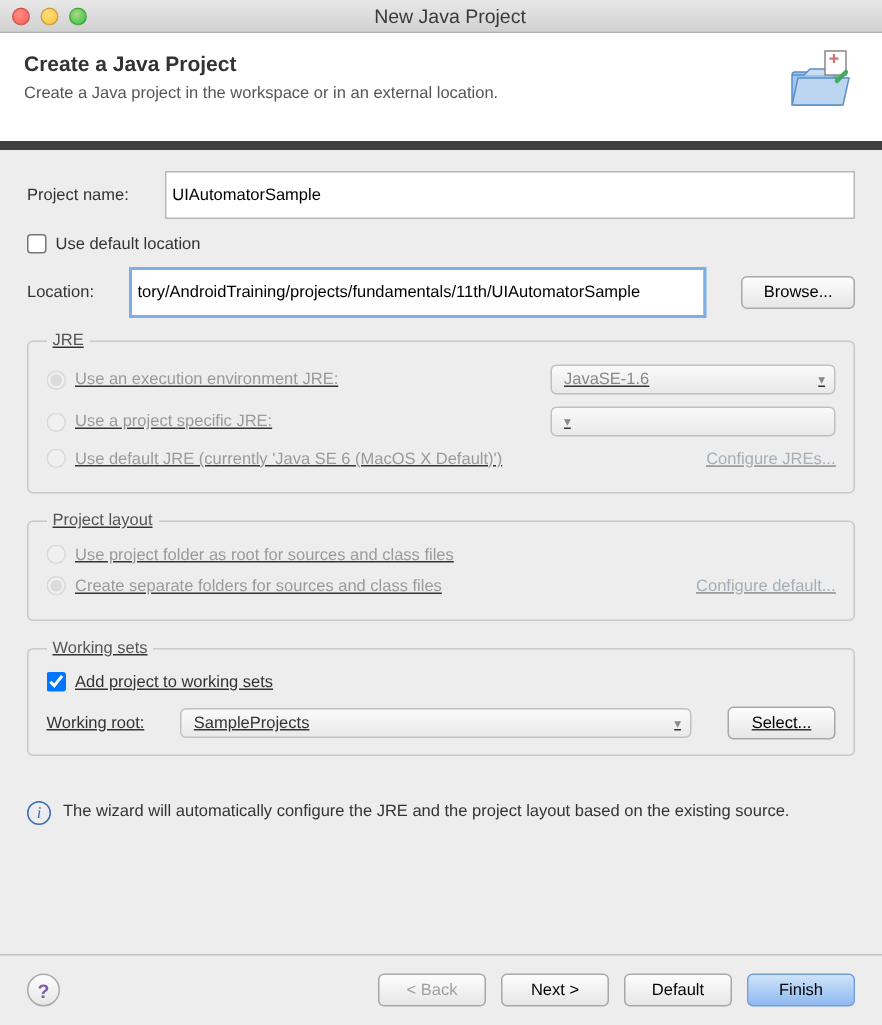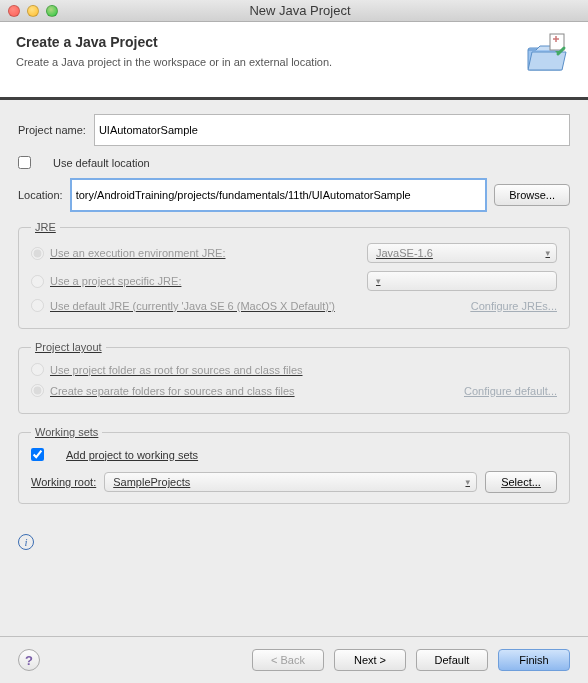--- a/index.html
+++ b/index.html
@@ -23,29 +23,29 @@
 }
 .traffic { display: flex; gap: 7px; }
 .tl { width: 12px; height: 12px; border-radius: 50%; border: 0.5px solid rgba(0,0,0,0.2); }
 .tl.red { background: radial-gradient(circle at 40% 35%, #ff8a80, #ff5f57); }
 .tl.yellow { background: radial-gradient(circle at 40% 35%, #ffe082, #ffbd2e); }
 .tl.green { background: radial-gradient(circle at 40% 35%, #aed581, #28c840); }
 .title { position: absolute; left: 0; right: 0; text-align: center; font-size: 13px; color: #3a3a3a; margin-left: 12px; }
 .header {
   background: #fff;
   padding: 12px 16px 14px;
-  border-bottom: 3px solid #404040;
+  border-bottom: 6px solid #404040;
   position: relative;
   min-height: 78px;
 }
 .header h1 { font-size: 14px; font-weight: bold; margin-bottom: 6px; }
 .header p { font-size: 11px; color: #555; }
 .folder-icon { position: absolute; right: 18px; top: 8px; }
 .content { padding: 14px 18px 10px; }
-.row { display: flex; align-items: center; gap: 8px; margin-bottom: 10px; }
+.row { display: flex; align-items: center; gap: 24px; margin-bottom: 10px; }
 .row label.lbl { white-space: nowrap; }
 input[type=text] {
   flex: 1;
   height: 32px;
   border: 1px solid #b8b8b8;
   background: #fff;
   padding: 0 4px;
   font-size: 11px;
   font-family: inherit;
 }
@@ -96,21 +96,21 @@
   justify-content: space-between;
   padding: 0 6px 0 8px;
   font-size: 11px;
   color: #888;
 }
 .select.enabled { color: #333; }
 .select .chev { font-size: 9px; color: #888; line-height: 1; }
 .link { color: #5a7698; text-decoration: underline; font-size: 11px; cursor: pointer; }
 .link.disabled { color: #a5aeb7; }
 .spacer { flex: 1; }
-.check-row { display: flex; align-items: center; gap: 22px; margin-bottom: 10px; }
+.check-row { display: flex; align-items: center; gap: 6px; margin-bottom: 10px; }
 .info-row { display: flex; gap: 8px; padding: 8px 18px 0; align-items: flex-start; }
 .info-icon {
   width: 16px; height: 16px; border-radius: 50%;
   border: 1px solid #3b6db3; color: #3b6db3;
   display: flex; align-items: center; justify-content: center;
   font-family: Georgia, serif; font-style: italic; font-size: 11px;
   flex-shrink: 0;
 }
 .info-text { font-size: 11px; color: #333; line-height: 1.4; }
 .footer {
@@ -234,20 +234,21 @@
         <span class="chev">▾</span>
       </div>
       <button class="btn">Select...</button>
     </div>
   </fieldset>
 
 </div>
 
 <div class="info-row">
   <div class="info-icon">i</div>
+  <div class="info-text">The wizard will automatically configure the JRE and the project layout based on the existing source.</div>
 </div>
 
 <div class="footer">
   <div class="help-icon">?</div>
   <div class="spacer"></div>
   <button class="btn" disabled="">&lt; Back</button>
   <button class="btn">Next &gt;</button>
   <button class="btn">Default</button>
   <button class="btn primary">Finish</button>
 </div>

